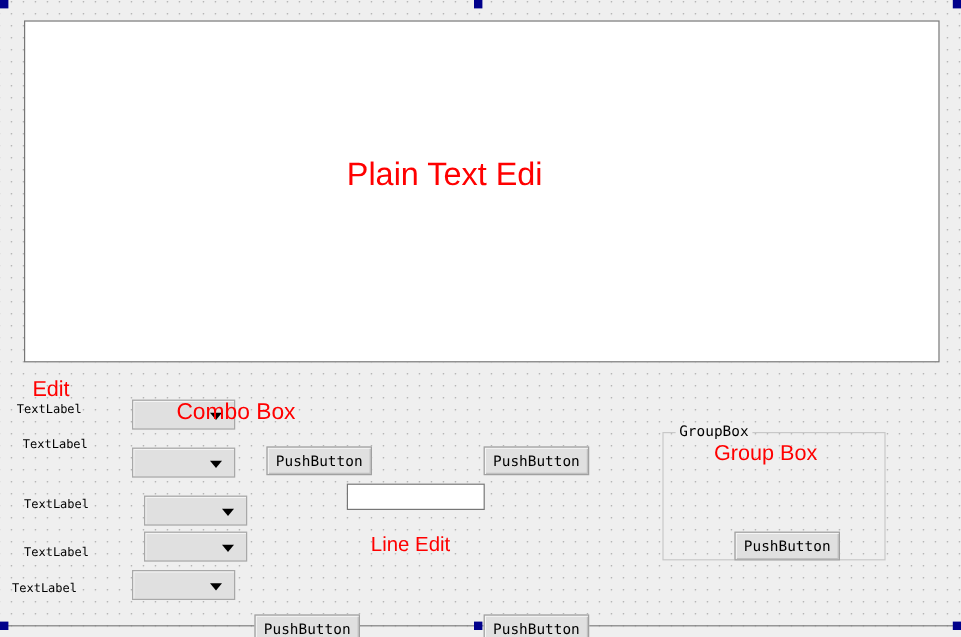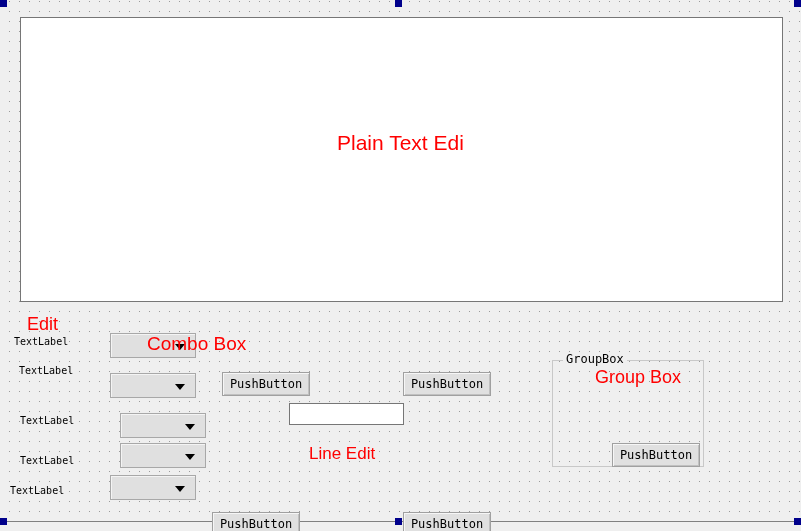--- a/index.html
+++ b/index.html
@@ -110,21 +110,21 @@
     position: absolute;
     background: #ffffff;
     border: 1px solid #767676;
     box-sizing: border-box;
   }
 
   #group-box {
     position: absolute;
     left: 552px;
     top: 360px;
-    width: 152px;
+    width: 186px;
     height: 107px;
     border: 1px solid #c8c8c8;
     box-sizing: border-box;
   }
   #group-box-title {
     position: absolute;
     left: 10px;
     top: -8px;
     background: #efefef;
     padding: 0 3px;
@@ -146,21 +146,21 @@
   }
 </style>
 </head>
 <body>
 
 <div id="designer-canvas">
 
   <div id="form-widget"></div>
 
   <div id="plain-text-edit"></div>
-  <div class="red-note" style="left:289px; top:132px; font-size:21px;margin-left:48px;">Plain Text Edi</div>
+  <div class="red-note" style="left:289px; top:132px; font-size:27px;">Plain Text Edi</div>
 
   <div class="red-note" style="left:27px; top:315px; font-size:18px;">Edit</div>
 
   <div class="qt-label" style="left:14px; top:337px;">TextLabel</div>
   <div class="qt-label" style="left:19px; top:366px;">TextLabel</div>
   <div class="qt-label" style="left:20px; top:416px;">TextLabel</div>
   <div class="qt-label" style="left:20px; top:456px;">TextLabel</div>
   <div class="qt-label" style="left:10px; top:486px;">TextLabel</div>
 
   <div class="qt-combo" style="left:110px; top:333px; width:86px; height:25px;">

